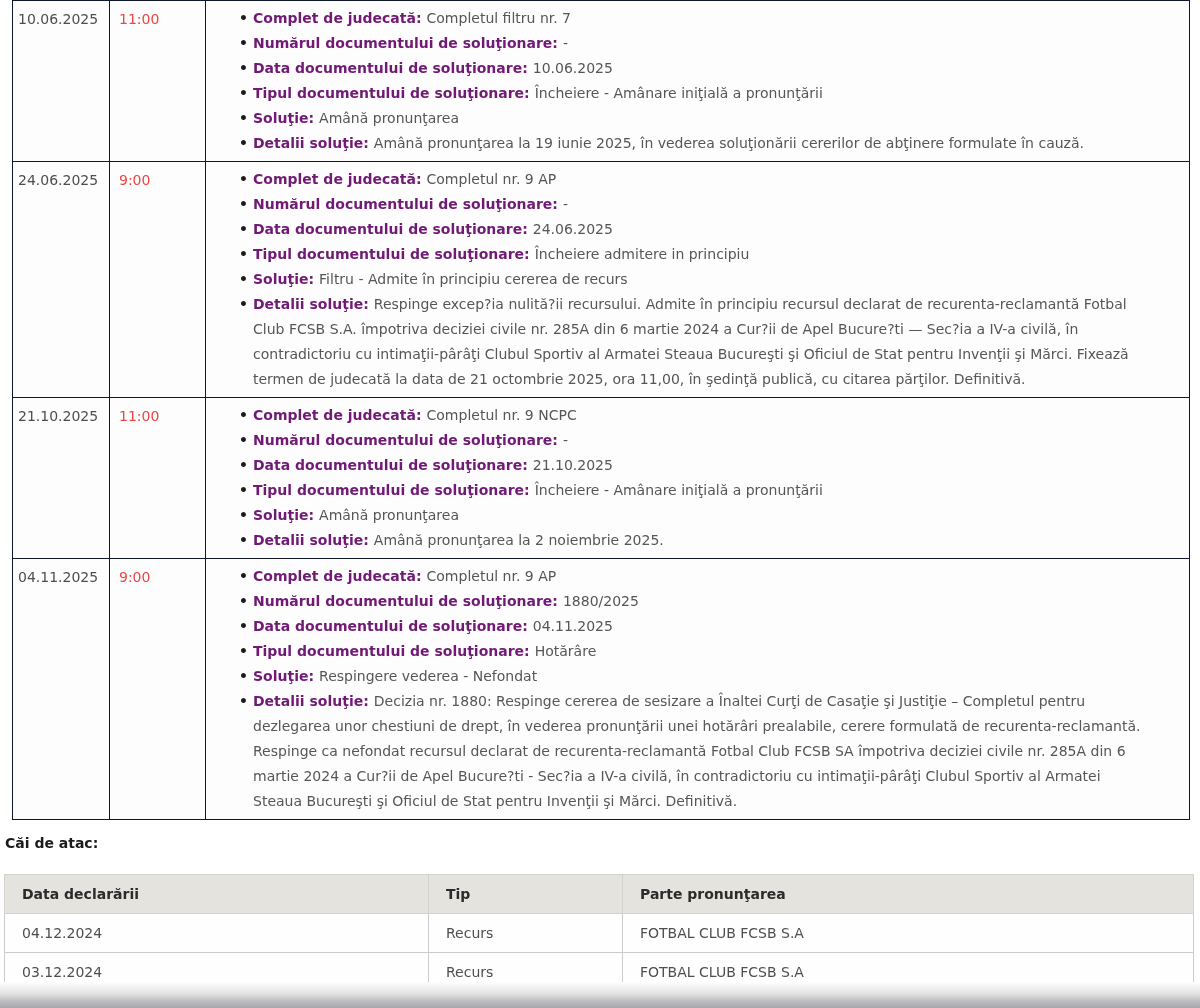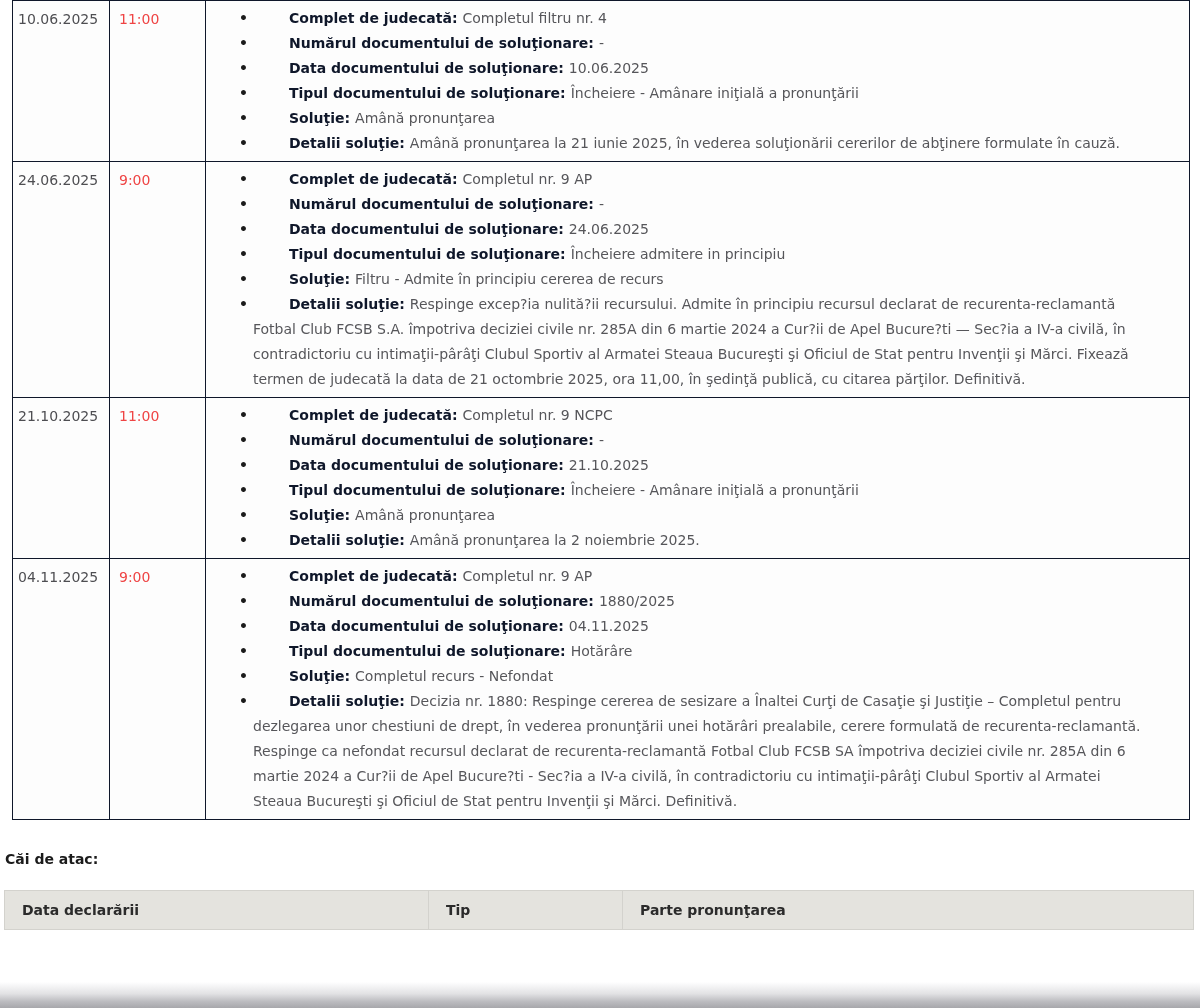--- a/index.html
+++ b/index.html
@@ -37,27 +37,26 @@
     color: #56565a;
   }
   ul.details li::before {
     content: "\2022";
     position: absolute;
     left: 1px; top: 0;
     color: #1b1b1b;
     font-weight: bold;
   }
   ul.details li b {
-    color: #0f172a;
+    color: #701a75;
     margin-right: 5px;
-    margin-left: 36px;
   }
   
   .appeals-heading {
-    margin: 31px 0 12px 5px;
+    margin: 15px 0 12px 5px;
     font-weight: bold;
     color: #1b1b1b;
     font-size: 14px;
   }
   table.appeals {
     border-collapse: collapse;
     table-layout: fixed;
     width: 1190px;
     margin-left: 4px;
     margin-top: 23px;
@@ -89,26 +88,26 @@
 </head>
 <body>
 
 <table class="sessions">
   <tbody>
     <tr>
       <td class="date-cell">10.06.2025</td>
       <td class="time-cell">11:00</td>
       <td class="content-cell">
         <ul class="details">
-          <li><b>Complet de judecată:</b><span>Completul filtru nr. 4</span></li>
+          <li><b>Complet de judecată:</b><span>Completul filtru nr. 7</span></li>
           <li><b>Numărul documentului de soluţionare:</b><span>-</span></li>
           <li><b>Data documentului de soluţionare:</b><span>10.06.2025</span></li>
           <li><b>Tipul documentului de soluţionare:</b><span>Încheiere - Amânare iniţială a pronunţării</span></li>
           <li><b>Soluţie:</b><span>Amână pronunţarea</span></li>
-          <li><b>Detalii soluţie:</b><span>Amână pronunţarea la 21 iunie 2025, în vederea soluţionării cererilor de abţinere formulate în cauză.</span></li>
+          <li><b>Detalii soluţie:</b><span>Amână pronunţarea la 19 iunie 2025, în vederea soluţionării cererilor de abţinere formulate în cauză.</span></li>
         </ul>
       </td>
     </tr>
     <tr>
       <td class="date-cell">24.06.2025</td>
       <td class="time-cell">9:00</td>
       <td class="content-cell">
         <ul class="details">
           <li><b>Complet de judecată:</b><span>Completul nr. 9 AP</span></li>
           <li><b>Numărul documentului de soluţionare:</b><span>-</span></li>
@@ -135,21 +134,21 @@
     </tr>
     <tr>
       <td class="date-cell">04.11.2025</td>
       <td class="time-cell">9:00</td>
       <td class="content-cell">
         <ul class="details">
           <li><b>Complet de judecată:</b><span>Completul nr. 9 AP</span></li>
           <li><b>Numărul documentului de soluţionare:</b><span>1880/2025</span></li>
           <li><b>Data documentului de soluţionare:</b><span>04.11.2025</span></li>
           <li><b>Tipul documentului de soluţionare:</b><span>Hotărâre</span></li>
-          <li><b>Soluţie:</b><span>Completul recurs - Nefondat</span></li>
+          <li><b>Soluţie:</b><span>Respingere vederea - Nefondat</span></li>
           <li><b>Detalii soluţie:</b><span>Decizia nr. 1880: Respinge cererea de sesizare a Înaltei Curţi de Casaţie şi Justiţie – Completul pentru dezlegarea unor chestiuni de drept, în vederea pronunţării unei hotărâri prealabile, cerere formulată de recurenta-reclamantă. Respinge ca nefondat recursul declarat de recurenta-reclamantă Fotbal Club FCSB SA împotriva deciziei civile nr. 285A din 6 martie 2024 a Cur?ii de Apel Bucure?ti - Sec?ia a IV-a civilă, în contradictoriu cu intimaţii-pârâţi Clubul Sportiv al Armatei Steaua Bucureşti şi Oficiul de Stat pentru Invenţii şi Mărci. Definitivă.</span></li>
         </ul>
       </td>
     </tr>
   </tbody>
 </table>
 
 <div class="appeals-heading">Căi de atac:</div>
 
 <table class="appeals">
@@ -159,16 +158,26 @@
       <col>
     </colgroup>
   <thead>
     <tr>
       <th>Data declarării</th>
       <th>Tip</th>
       <th>Parte pronunţarea</th>
     </tr>
   </thead>
   <tbody>
+    <tr>
+      <td>04.12.2024</td>
+      <td>Recurs</td>
+      <td>FOTBAL CLUB FCSB S.A</td>
+    </tr>
+    <tr>
+      <td>03.12.2024</td>
+      <td>Recurs</td>
+      <td>FOTBAL CLUB FCSB S.A</td>
+    </tr>
   </tbody>
 </table>
 
 <div class="bottom-bar"></div>
 
 </body></html>

